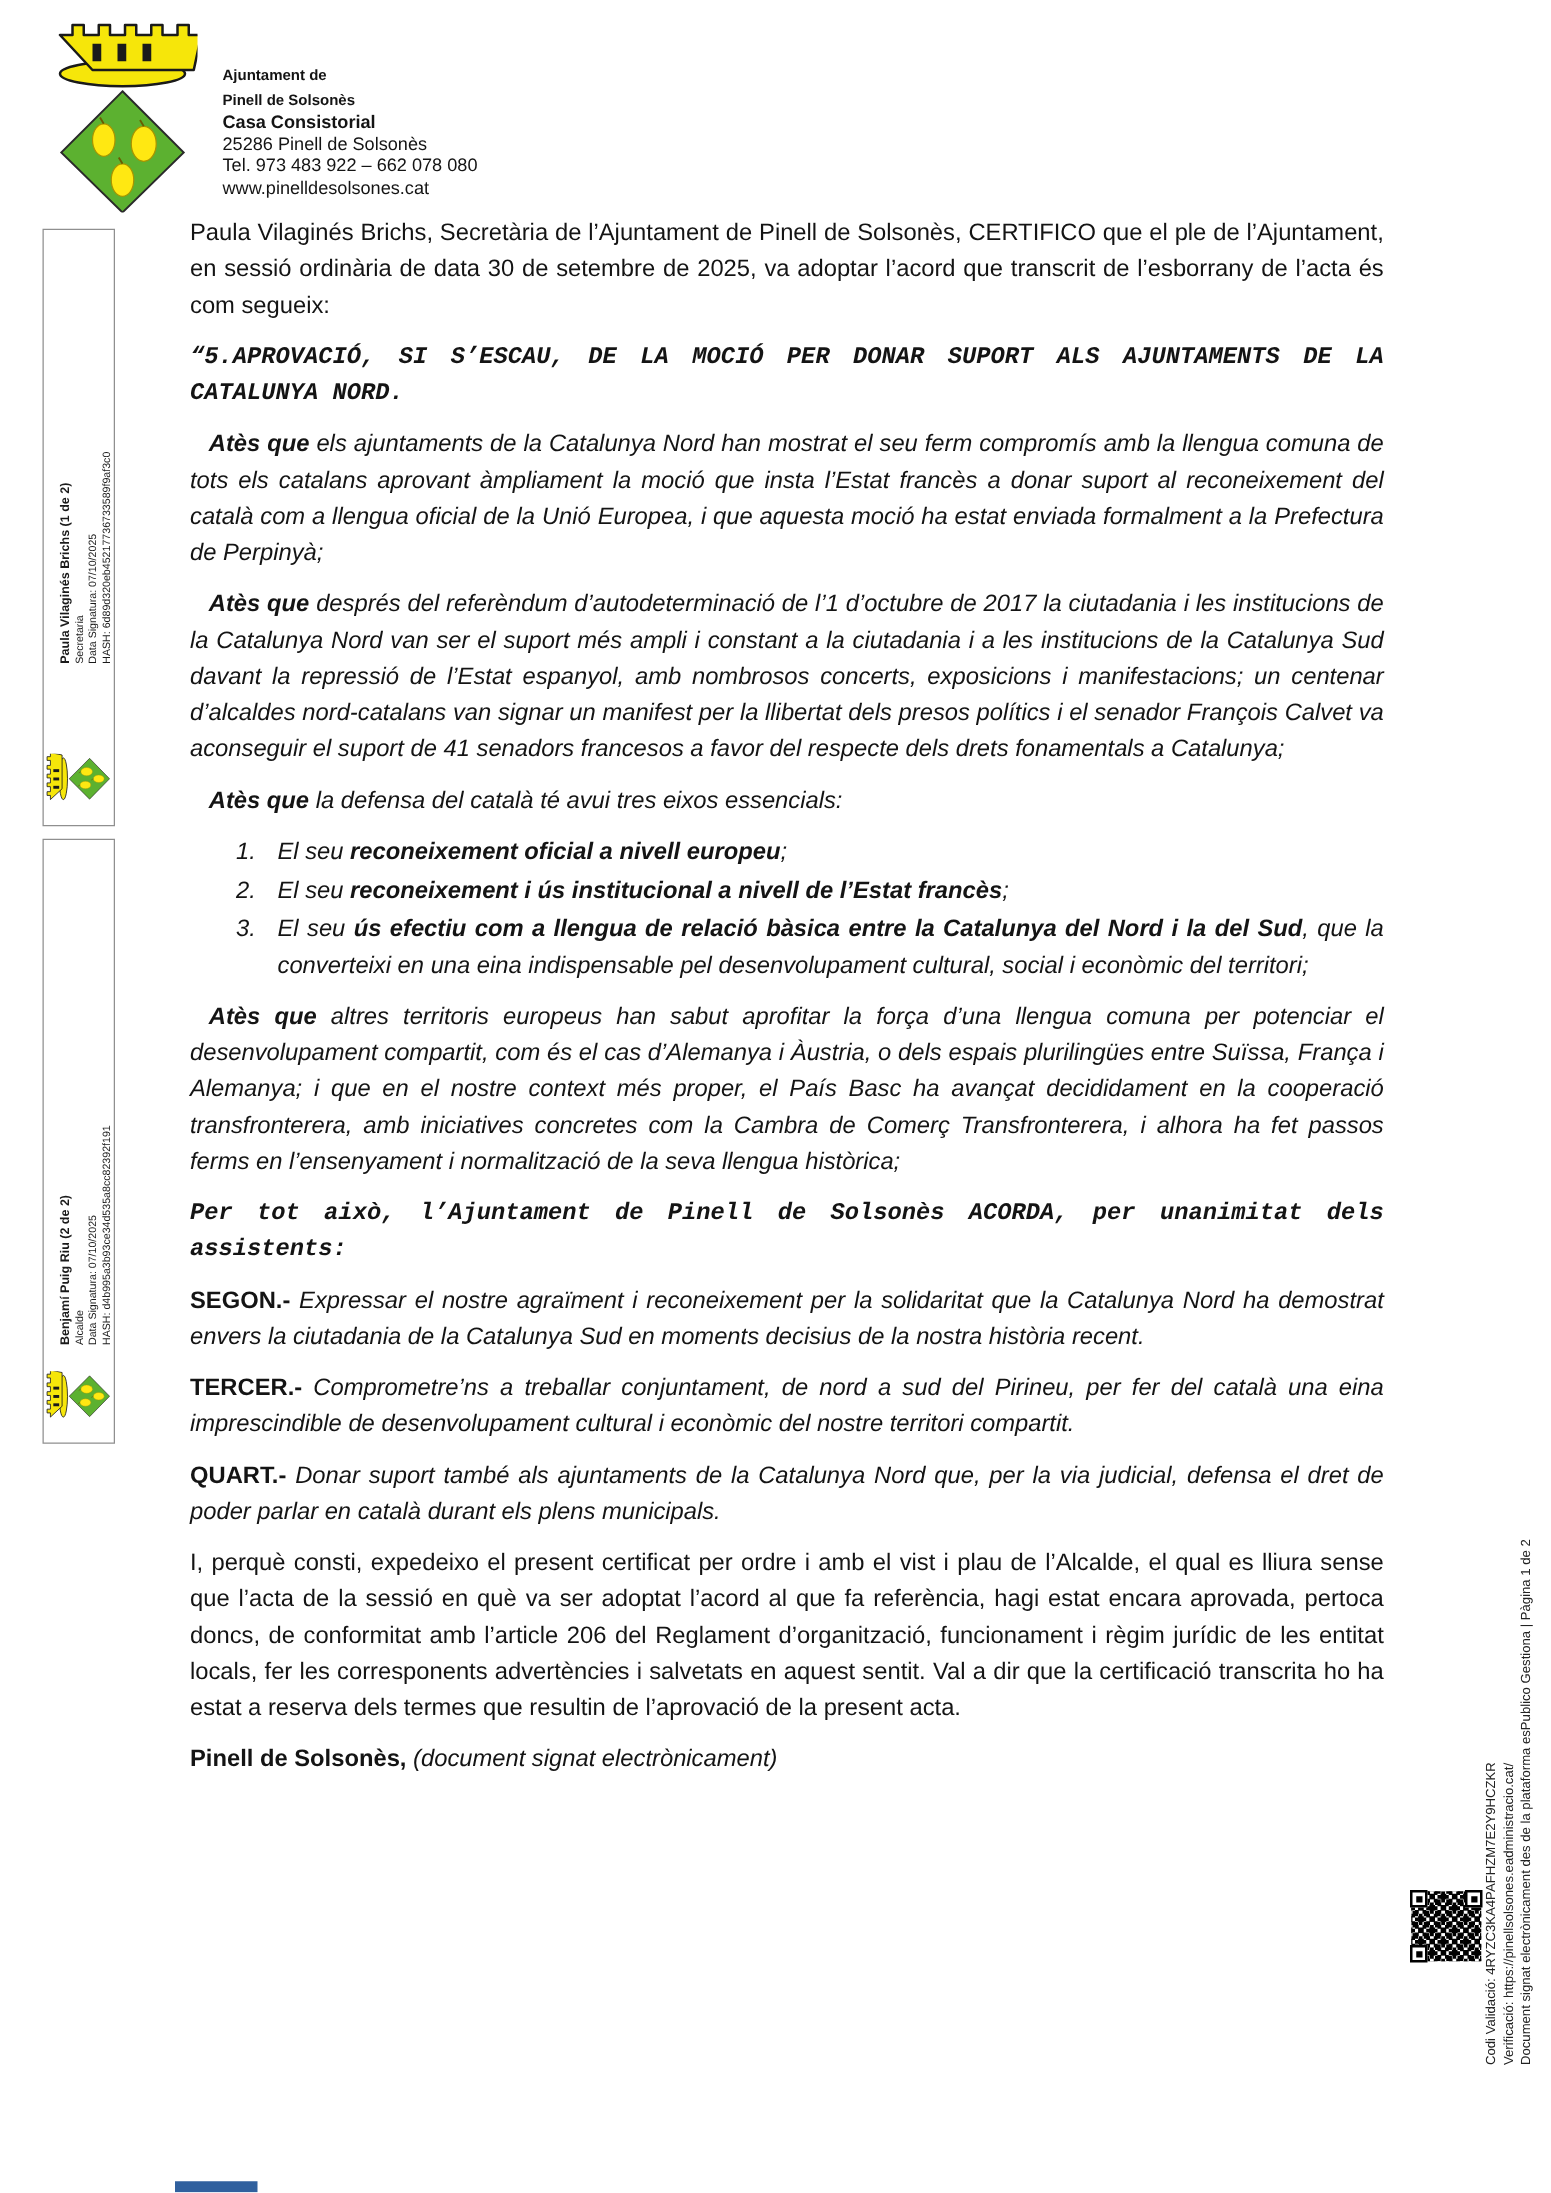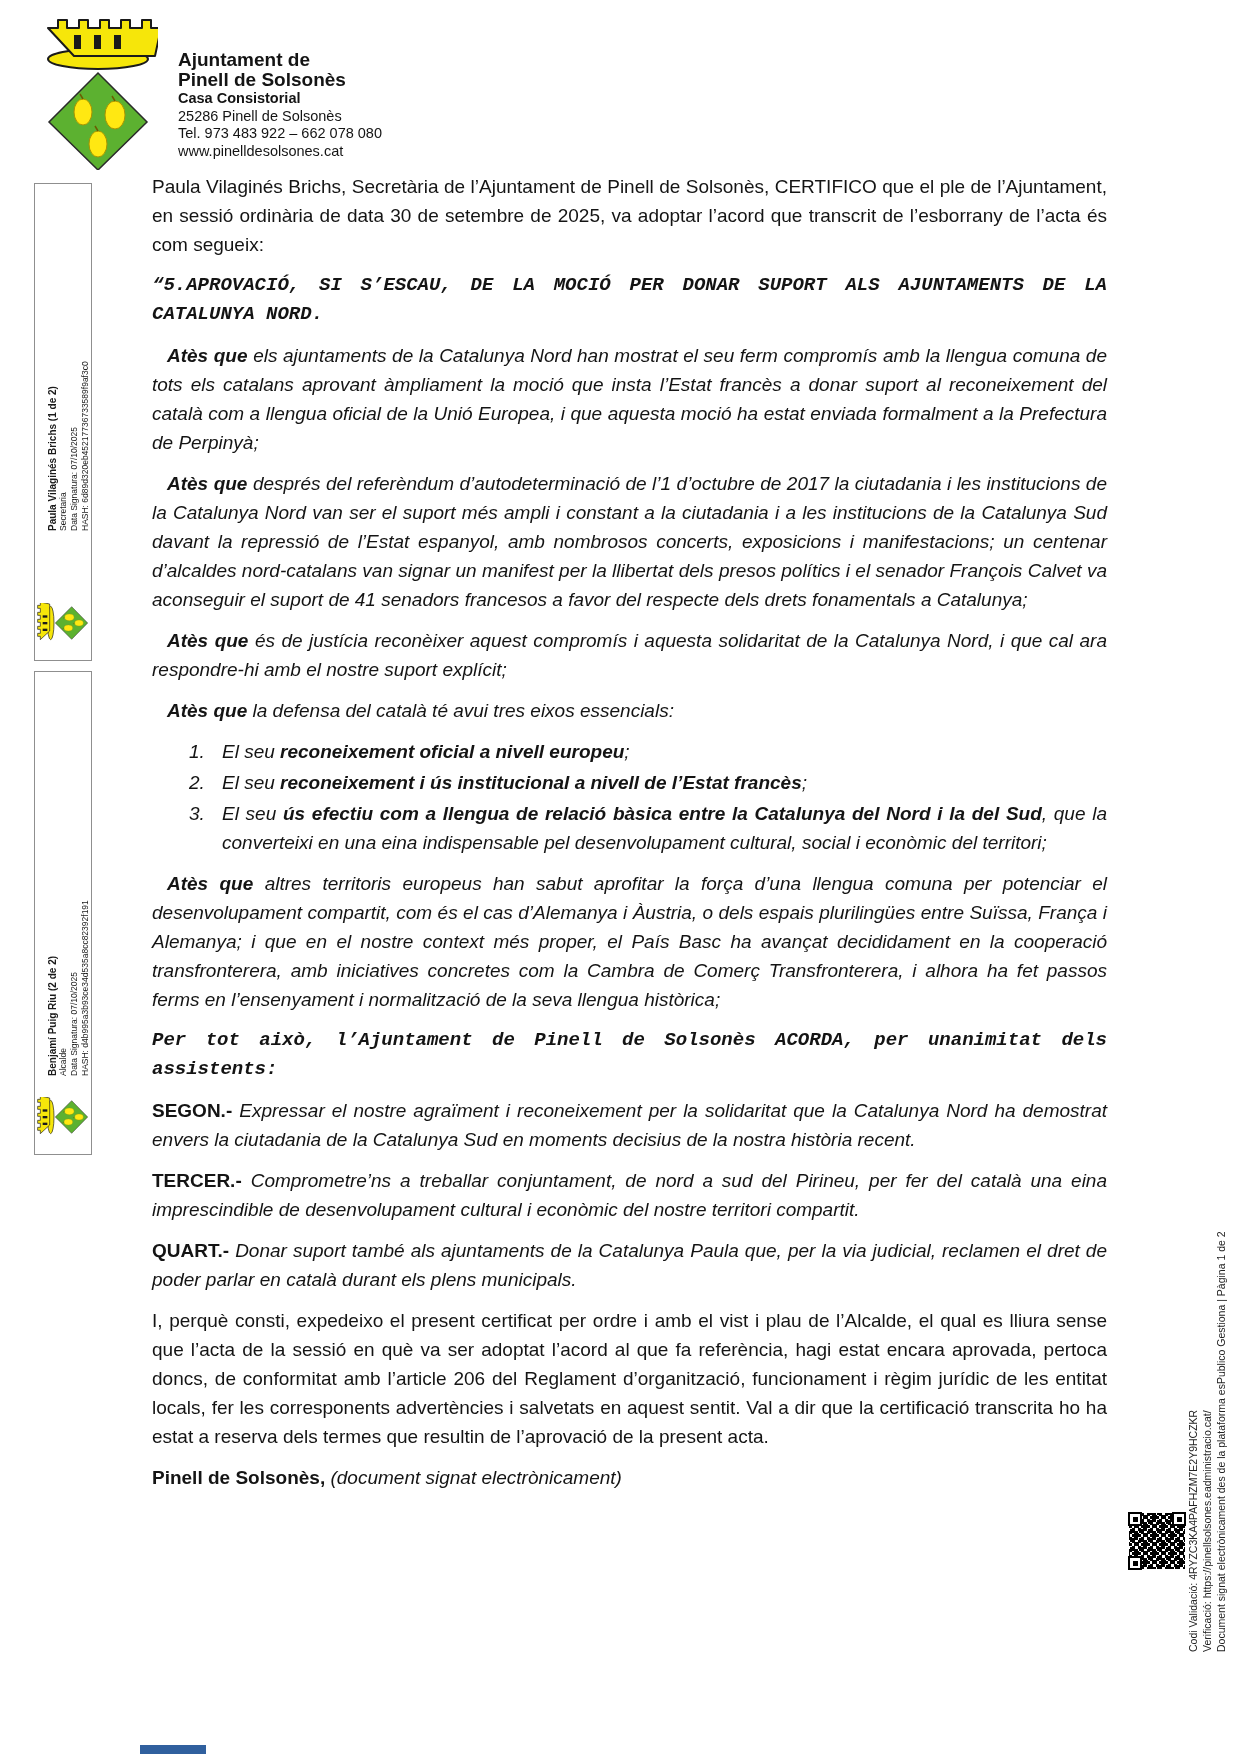--- a/index.html
+++ b/index.html
@@ -3,21 +3,21 @@
 <meta charset="utf-8">
 <style>
   html,body{margin:0;padding:0;background:#ffffff;}
   .page{
     position:relative;width:1241px;height:1754px;background:#fff;
     overflow:hidden;font-family:"Liberation Sans",sans-serif;color:#141414;
   }
   
   .logo{position:absolute;left:38px;top:10px;width:120px;height:160px;}
   .header-text{position:absolute;left:178px;top:50px;line-height:19px;}
-  .org{font-weight:bold;font-size:19px;line-height:20px;}
+  .org{font-weight:bold;font-size:12px;line-height:20px;}
   .hline{font-size:14.5px;line-height:17.5px;}
   .hline.bold{font-weight:bold;}
   
   .sig-box{position:absolute;left:34px;width:56px;border:1px solid #8f8f8f;background:#fff;}
   .sig-box1{top:183px;height:476px;}
   .sig-box2{top:671px;height:482px;}
   .sig-rot{
     position:absolute;left:12px;width:330px;
     transform:rotate(-90deg);transform-origin:top left;
     font-size:8.5px;line-height:11px;color:#1a1a1a;white-space:nowrap;
@@ -131,24 +131,20 @@
     <p class="it">
       <span class="lead">Atès que</span>
       <span>els ajuntaments de la Catalunya Nord han mostrat el seu ferm compromís amb la llengua comuna de tots els catalans aprovant àmpliament la moció que insta l’Estat francès a donar suport al reconeixement del català com a llengua oficial de la Unió Europea, i que aquesta moció ha estat enviada formalment a la Prefectura de Perpinyà;</span>
     </p>
 
     <p class="it">
       <span class="lead">Atès que</span>
       <span>després del referèndum d’autodeterminació de l’1 d’octubre de 2017 la ciutadania i les institucions de la Catalunya Nord van ser el suport més ampli i constant a la ciutadania i a les institucions de la Catalunya Sud davant la repressió de l’Estat espanyol, amb nombrosos concerts, exposicions i manifestacions; un centenar d’alcaldes nord-catalans van signar un manifest per la llibertat dels presos polítics i el senador François Calvet va aconseguir el suport de 41 senadors francesos a favor del respecte dels drets fonamentals a Catalunya;</span>
     </p>
 
-    <p class="it">
-      <span class="lead">Atès que</span>
-      <span>és de justícia reconèixer aquest compromís i aquesta solidaritat de la Catalunya Nord, i que cal ara respondre-hi amb el nostre suport explícit;</span>
-    </p>
 
     <p class="it">
       <span class="lead">Atès que</span>
       <span>la defensa del català té avui tres eixos essencials:</span>
     </p>
 
     <ol class="eixos">
       <li><span>El seu </span><b>reconeixement oficial a nivell europeu</b><span>;</span></li>
       <li><span>El seu </span><b>reconeixement i ús institucional a nivell de l’Estat francès</b><span>;</span></li>
       <li><span>El seu </span><b>ús efectiu com a llengua de relació bàsica entre la Catalunya del Nord i la del Sud</b><span>, que la converteixi en una eina indispensable pel desenvolupament cultural, social i econòmic del territori;</span></li>
@@ -167,21 +163,21 @@
       <span>Expressar el nostre agraïment i reconeixement per la solidaritat que la Catalunya Nord ha demostrat envers la ciutadania de la Catalunya Sud en moments decisius de la nostra història recent.</span>
     </p>
 
     <p class="it">
       <span class="label">TERCER.-</span>
       <span>Comprometre’ns a treballar conjuntament, de nord a sud del Pirineu, per fer del català una eina imprescindible de desenvolupament cultural i econòmic del nostre territori compartit.</span>
     </p>
 
     <p class="it">
       <span class="label">QUART.-</span>
-      <span>Donar suport també als ajuntaments de la Catalunya Paula que, per la via judicial, reclamen el dret de poder parlar en català durant els plens municipals.</span>
+      <span>Donar suport també als ajuntaments de la Catalunya Nord que, per la via judicial, defensa el dret de poder parlar en català durant els plens municipals.</span>
     </p>
 
 
     <p>I, perquè consti, expedeixo el present certificat per ordre i amb el vist i plau de l’Alcalde, el qual es lliura sense que l’acta de la sessió en què va ser adoptat l’acord al que fa referència, hagi estat encara aprovada, pertoca doncs, de conformitat amb l’article 206 del Reglament d’organització, funcionament i règim jurídic de les entitat locals, fer les corresponents advertències i salvetats en aquest sentit. Val a dir que la certificació transcrita ho ha estat a reserva dels termes que resultin de l’aprovació de la present acta.</p>
 
     <p class="signoff">
       <span class="place">Pinell de Solsonès,</span>
       <span class="note">(document signat electrònicament)</span>
     </p>
 

